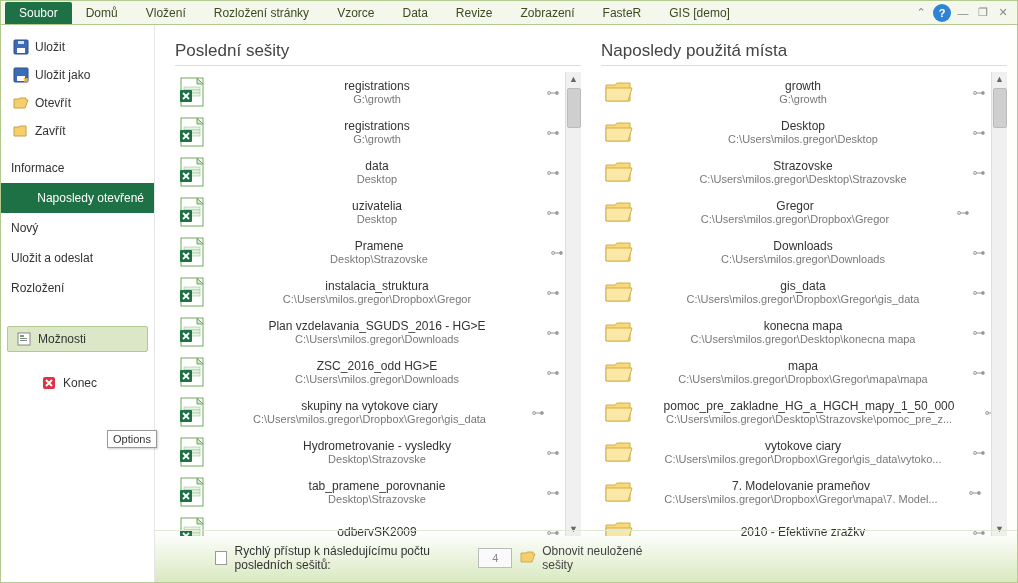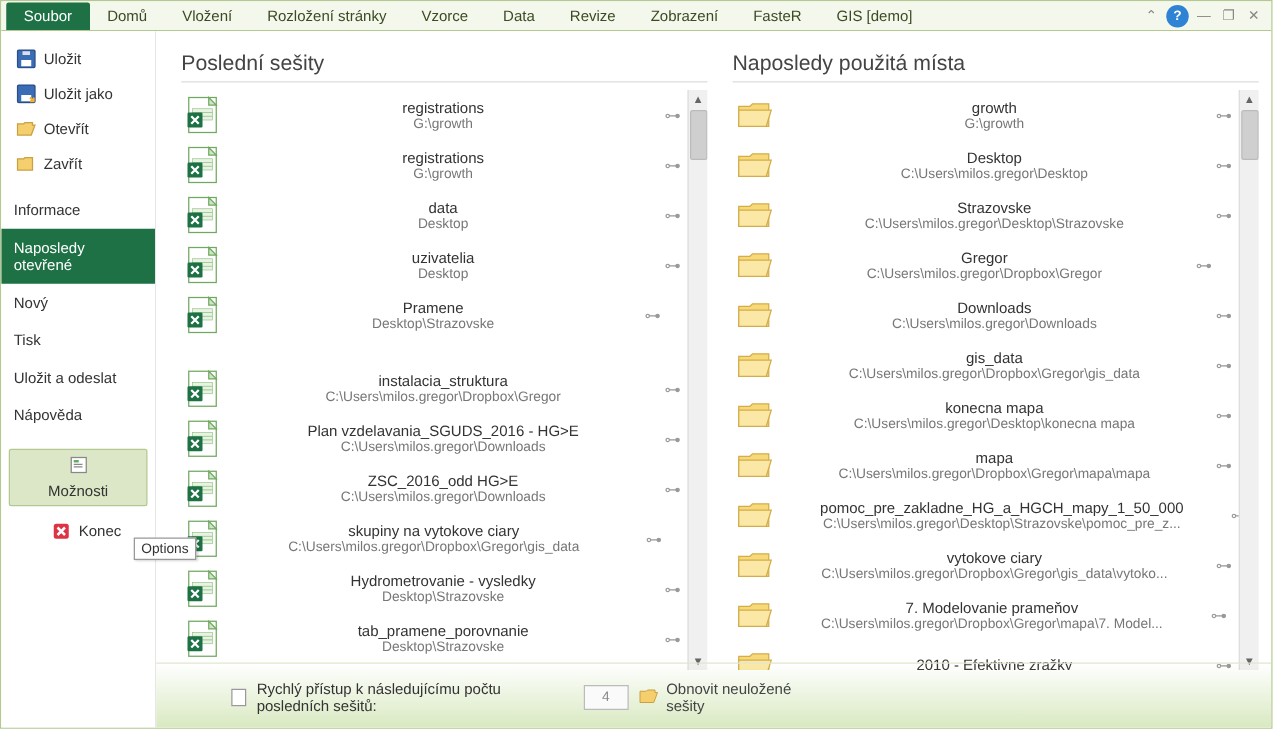--- a/index.html
+++ b/index.html
@@ -4,27 +4,27 @@
 <style>
   * { box-sizing: border-box; }
   body { margin:0; font-family:"Segoe UI",Tahoma,sans-serif; font-size:12px; color:#333; background:#fff; width:1018px; height:583px; overflow:hidden; border:1px solid #b4c98f;}
   .ribbon { display:flex; align-items:center; background:#f3f7ec; border-bottom:1px solid #b4c98f; height:24px; padding:0 4px; }
   .ribbon-tab { padding:4px 14px; color:#3b4a21; cursor:pointer; }
   .ribbon-tab.active { background:#1e7145; color:#fff; border-radius:2px 2px 0 0; }
   .ribbon-spacer { flex:1; }
   .ribbon-ctrl { width:16px; height:16px; margin:0 2px; color:#888; display:flex;align-items:center;justify-content:center;font-size:11px;}
   .help-ctrl { width:18px;height:18px;border-radius:50%;background:#2e83d4;color:#fff;font-weight:bold; }
   .backstage { display:flex; height:calc(100% - 24px); background:#fff; }
-  .sidebar { width:124px; background:#fff; padding-top:8px; border-right:1px solid #e6e6e6;}
+  .sidebar { width:154px; background:#fff; padding-top:8px; border-right:1px solid #e6e6e6;}
   .side-item { padding:6px 10px 6px 12px; cursor:pointer; color:#333; display:flex; align-items:center; gap:6px;}
   .side-item.big { padding:8px 10px; }
   .side-item.active { background:#1e7145; color:#fff; position:relative;justify-content:flex-end; }
   .side-item.active::after { content:""; position:absolute; right:-8px; top:50%; margin-top:-8px; border:8px solid transparent; border-left-color:#1e7145; }
   .side-item.bottom { margin-top:4px; padding:4px 10px 4px 12px;margin-left:28px;}
-  .side-item.moznosti { background:#dbe7c7; border:1px solid #b4c98f; border-radius:2px; margin:8px 6px; padding:4px 8px;flex-direction:column;}
+  .side-item.moznosti { background:#dbe7c7; border:1px solid #b4c98f; border-radius:2px; margin:19px 6px; padding:4px 8px;}
   .side-icon { width:16px; height:16px; display:inline-block; }
   .main { flex:1; display:flex; flex-direction:column; background:#fff; position:relative; }
   .cols { flex:1; display:flex; overflow:hidden; padding:16px 10px 0 20px; gap:20px; }
   .col { flex:1; min-width:0; display:flex; flex-direction:column; }
   .col h2 { font-size:17px; font-weight:normal; color:#444; margin:0 0 6px 0; padding-bottom:4px; border-bottom:1px solid #ddd; }
   .list { flex:1; overflow:hidden; position:relative;text-align:center; }
   .row { display:flex; align-items:center; padding:4px 2px; gap:10px; cursor:pointer; }
   .row-icon { width:32px; height:32px; flex-shrink:0; }
   .row-text { flex:1; min-width:0; overflow:hidden; }
   .row-title { color:#333; white-space:nowrap; overflow:hidden; text-overflow:ellipsis; }
@@ -101,27 +101,24 @@
         <div class="side-item big">
           <span>Informace</span>
         </div>
         <div class="side-item big active">
           <span>Naposledy otevřené</span>
         </div>
         <div class="side-item big">
           <span>Nový</span>
         </div>
         <div class="side-item big">
-          <span>Tisk</span>
+          <span>Uložit a odeslat</span>
         </div>
         <div class="side-item big">
-          <span>Uložit a odeslat</span>
-        </div>
-        <div class="side-item big">
-          <span>Nápověda</span>
+          <span>Rozložení</span>
         </div>
       </div>
     <div style="height:4px;"></div>
     <div id="side-bottom">
         <div class="side-item bottom moznosti">
           <span class="side-icon"><svg width="16" height="16" viewBox="0 0 16 16">
               <rect x="2" y="2" width="12" height="12" fill="#fff" stroke="#888"></rect>
               <rect x="4" y="4" width="4" height="2" fill="#6a6"></rect>
               <rect x="4" y="7" width="7" height="1" fill="#888"></rect>
               <rect x="4" y="9" width="7" height="1" fill="#888"></rect>
@@ -202,37 +199,37 @@
                   <rect x="7" y="17" width="16" height="3" fill="#e8f3e4" stroke="#8cbf7d" stroke-width="0.5"></rect>
                   <rect x="3" y="14" width="12" height="12" rx="1" fill="#1e7145"></rect>
                   <path d="M6 17 L12 23 M12 17 L6 23" stroke="#fff" stroke-width="1.8"></path>
                 </svg></span>
               <span class="row-text">
                 <div class="row-title">uzivatelia</div>
                 <div class="row-sub">Desktop</div>
               </span>
               <span class="pin">⊶</span>
             </div>
-            <div class="row" style="padding-right: 36px;">
+            <div class="row" style="padding-right: 16px;">
               <span class="row-icon"><svg width="32" height="32" viewBox="0 0 32 32">
                   <rect x="4" y="2" width="22" height="28" fill="#fff" stroke="#6fa85e"></rect>
                   <path d="M20 2 L26 8 L20 8 Z" fill="#cfe5c8" stroke="#6fa85e"></path>
                   <rect x="7" y="11" width="16" height="3" fill="#e8f3e4" stroke="#8cbf7d" stroke-width="0.5"></rect>
                   <rect x="7" y="14" width="16" height="3" fill="#e8f3e4" stroke="#8cbf7d" stroke-width="0.5"></rect>
                   <rect x="7" y="17" width="16" height="3" fill="#e8f3e4" stroke="#8cbf7d" stroke-width="0.5"></rect>
                   <rect x="3" y="14" width="12" height="12" rx="1" fill="#1e7145"></rect>
                   <path d="M6 17 L12 23 M12 17 L6 23" stroke="#fff" stroke-width="1.8"></path>
                 </svg></span>
               <span class="row-text">
                 <div class="row-title">Pramene</div>
                 <div class="row-sub">Desktop\Strazovske</div>
               </span>
               <span class="pin">⊶</span>
             </div>
-            <div class="row" style="padding-right: 20px; margin-top: 19px;">
+            <div class="row" style="padding-right: 20px;">
               <span class="row-icon"><svg width="32" height="32" viewBox="0 0 32 32">
                   <rect x="4" y="2" width="22" height="28" fill="#fff" stroke="#6fa85e"></rect>
                   <path d="M20 2 L26 8 L20 8 Z" fill="#cfe5c8" stroke="#6fa85e"></path>
                   <rect x="7" y="11" width="16" height="3" fill="#e8f3e4" stroke="#8cbf7d" stroke-width="0.5"></rect>
                   <rect x="7" y="14" width="16" height="3" fill="#e8f3e4" stroke="#8cbf7d" stroke-width="0.5"></rect>
                   <rect x="7" y="17" width="16" height="3" fill="#e8f3e4" stroke="#8cbf7d" stroke-width="0.5"></rect>
                   <rect x="3" y="14" width="12" height="12" rx="1" fill="#1e7145"></rect>
                   <path d="M6 17 L12 23 M12 17 L6 23" stroke="#fff" stroke-width="1.8"></path>
                 </svg></span>
               <span class="row-text">

